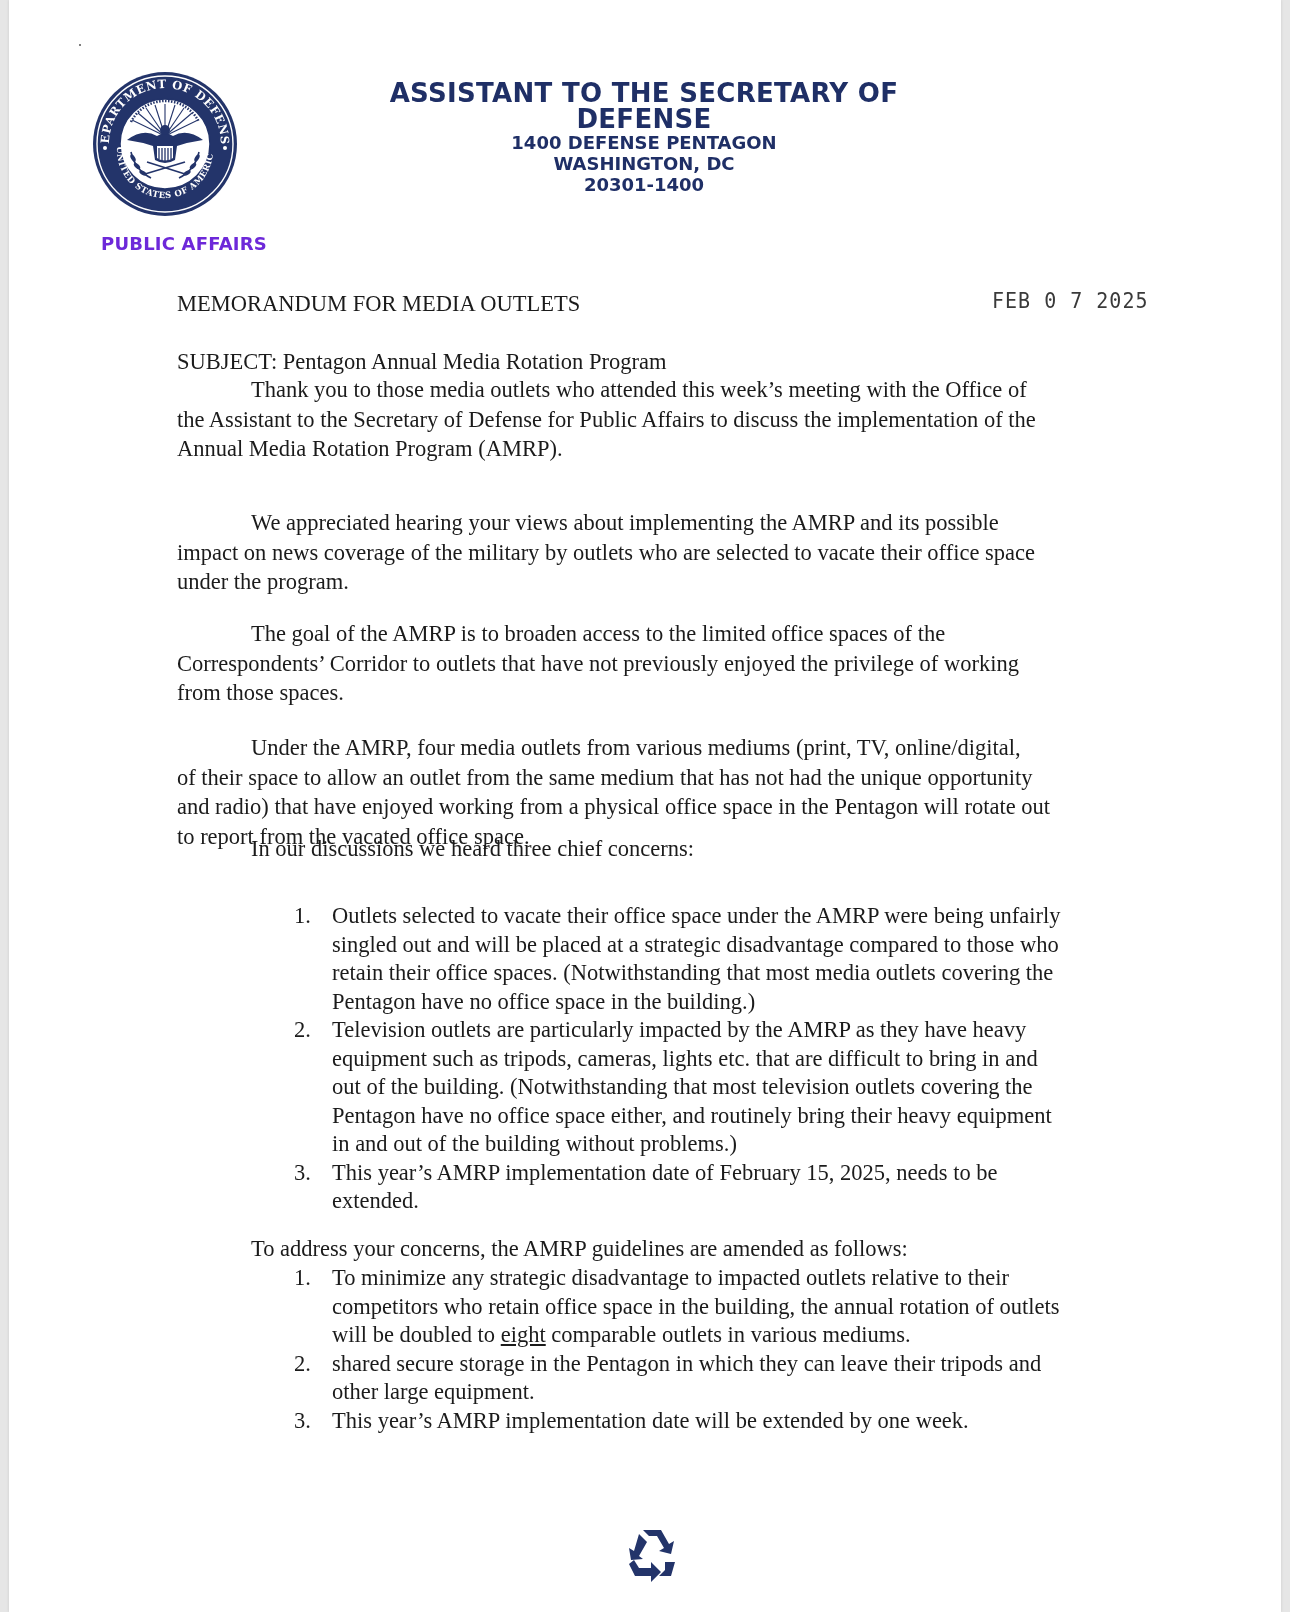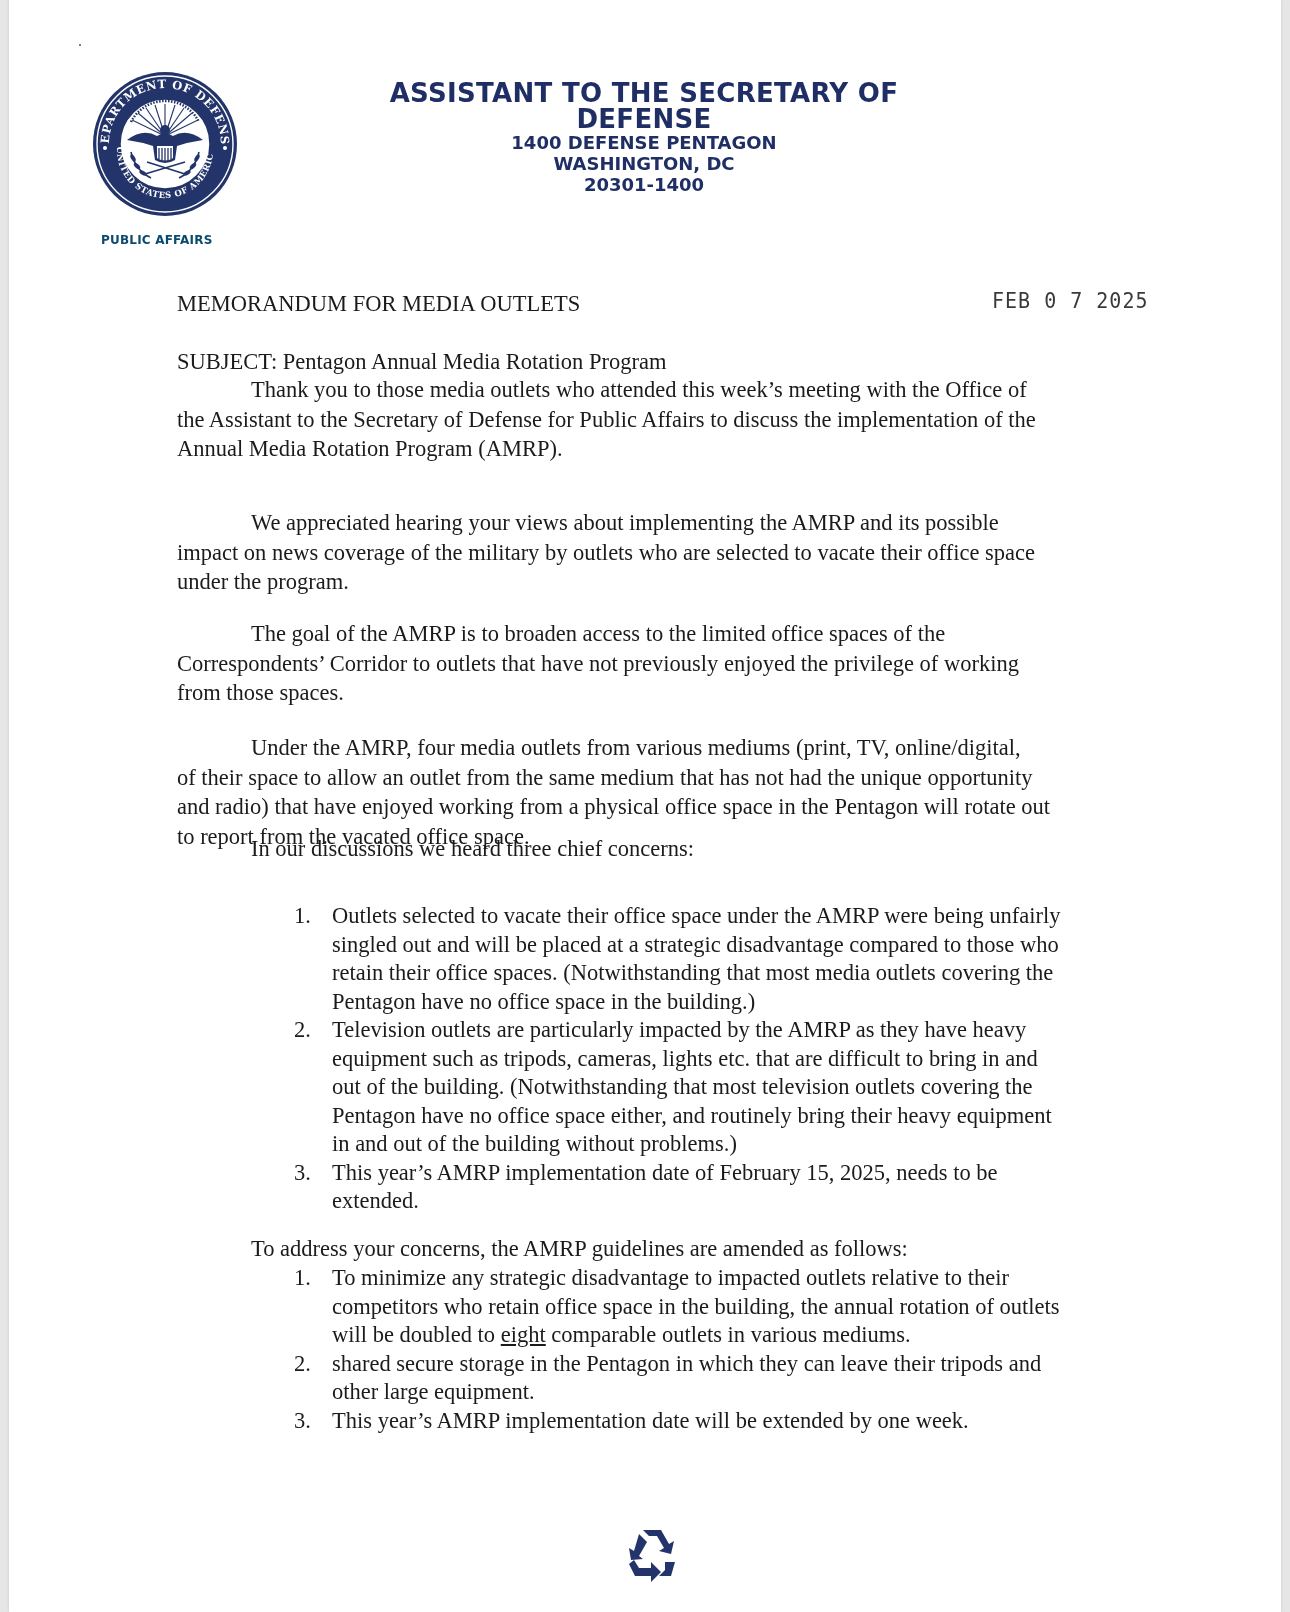--- a/index.html
+++ b/index.html
@@ -34,22 +34,22 @@
     top: 70px;
     width: 148px;
     height: 148px;
   }
   .pa-label {
     position: absolute;
     left: 92px;
     top: 233px;
     font-family: "DejaVu Sans", sans-serif;
     font-weight: bold;
-    font-size: 12px;
-    color: #0c4a6e;
+    font-size: 18px;
+    color: #6d28d9;
     letter-spacing: 0.2px;
   }
   .letterhead {
     position: absolute;
     left: 330px;
     top: 80px;
     width: 610px;
     text-align: center;
     font-family: "DejaVu Sans", sans-serif;
     font-weight: bold;

